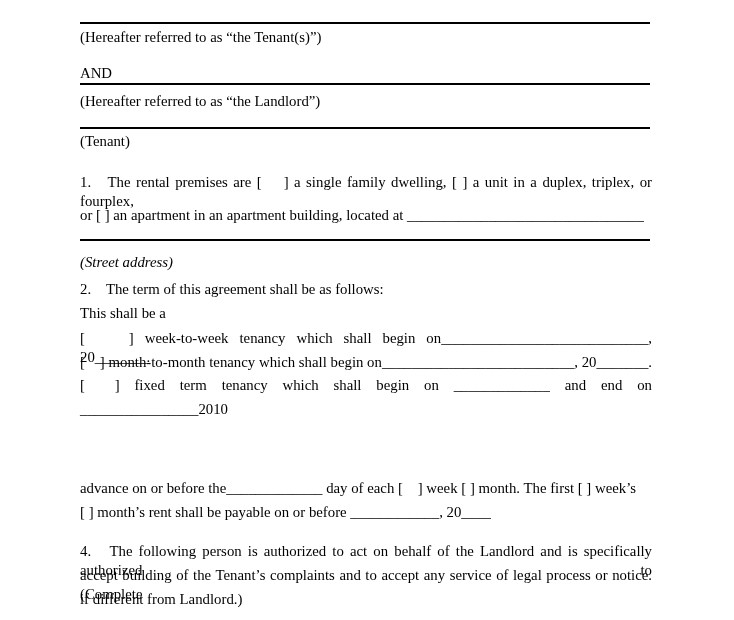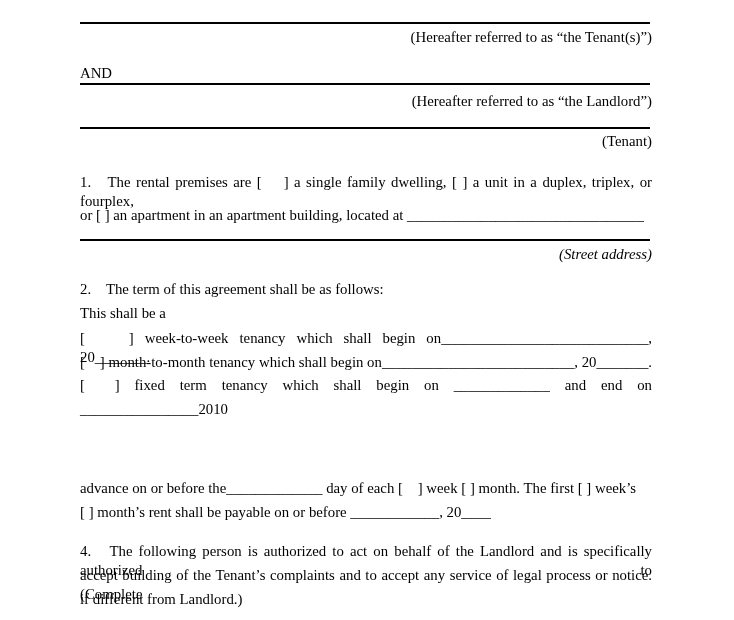--- a/index.html
+++ b/index.html
@@ -24,22 +24,22 @@
     border-top: 2px solid #000000;
   }
   .txt {
     position: absolute;
     left: 80px;
     width: 572px;
     font-size: 14.8px;
     line-height: 19px;
     white-space: pre-wrap;
   }
-  .center { text-align: right; }
-  .italic { font-style: italic; }
+  .center { text-align: left; }
+  .italic { font-style: italic; margin-top: 8px; }
   .jl {
     text-align: justify;
     text-align-last: justify;
   }
 </style>
 </head>
 <body>
 
 <div class="page">
 

